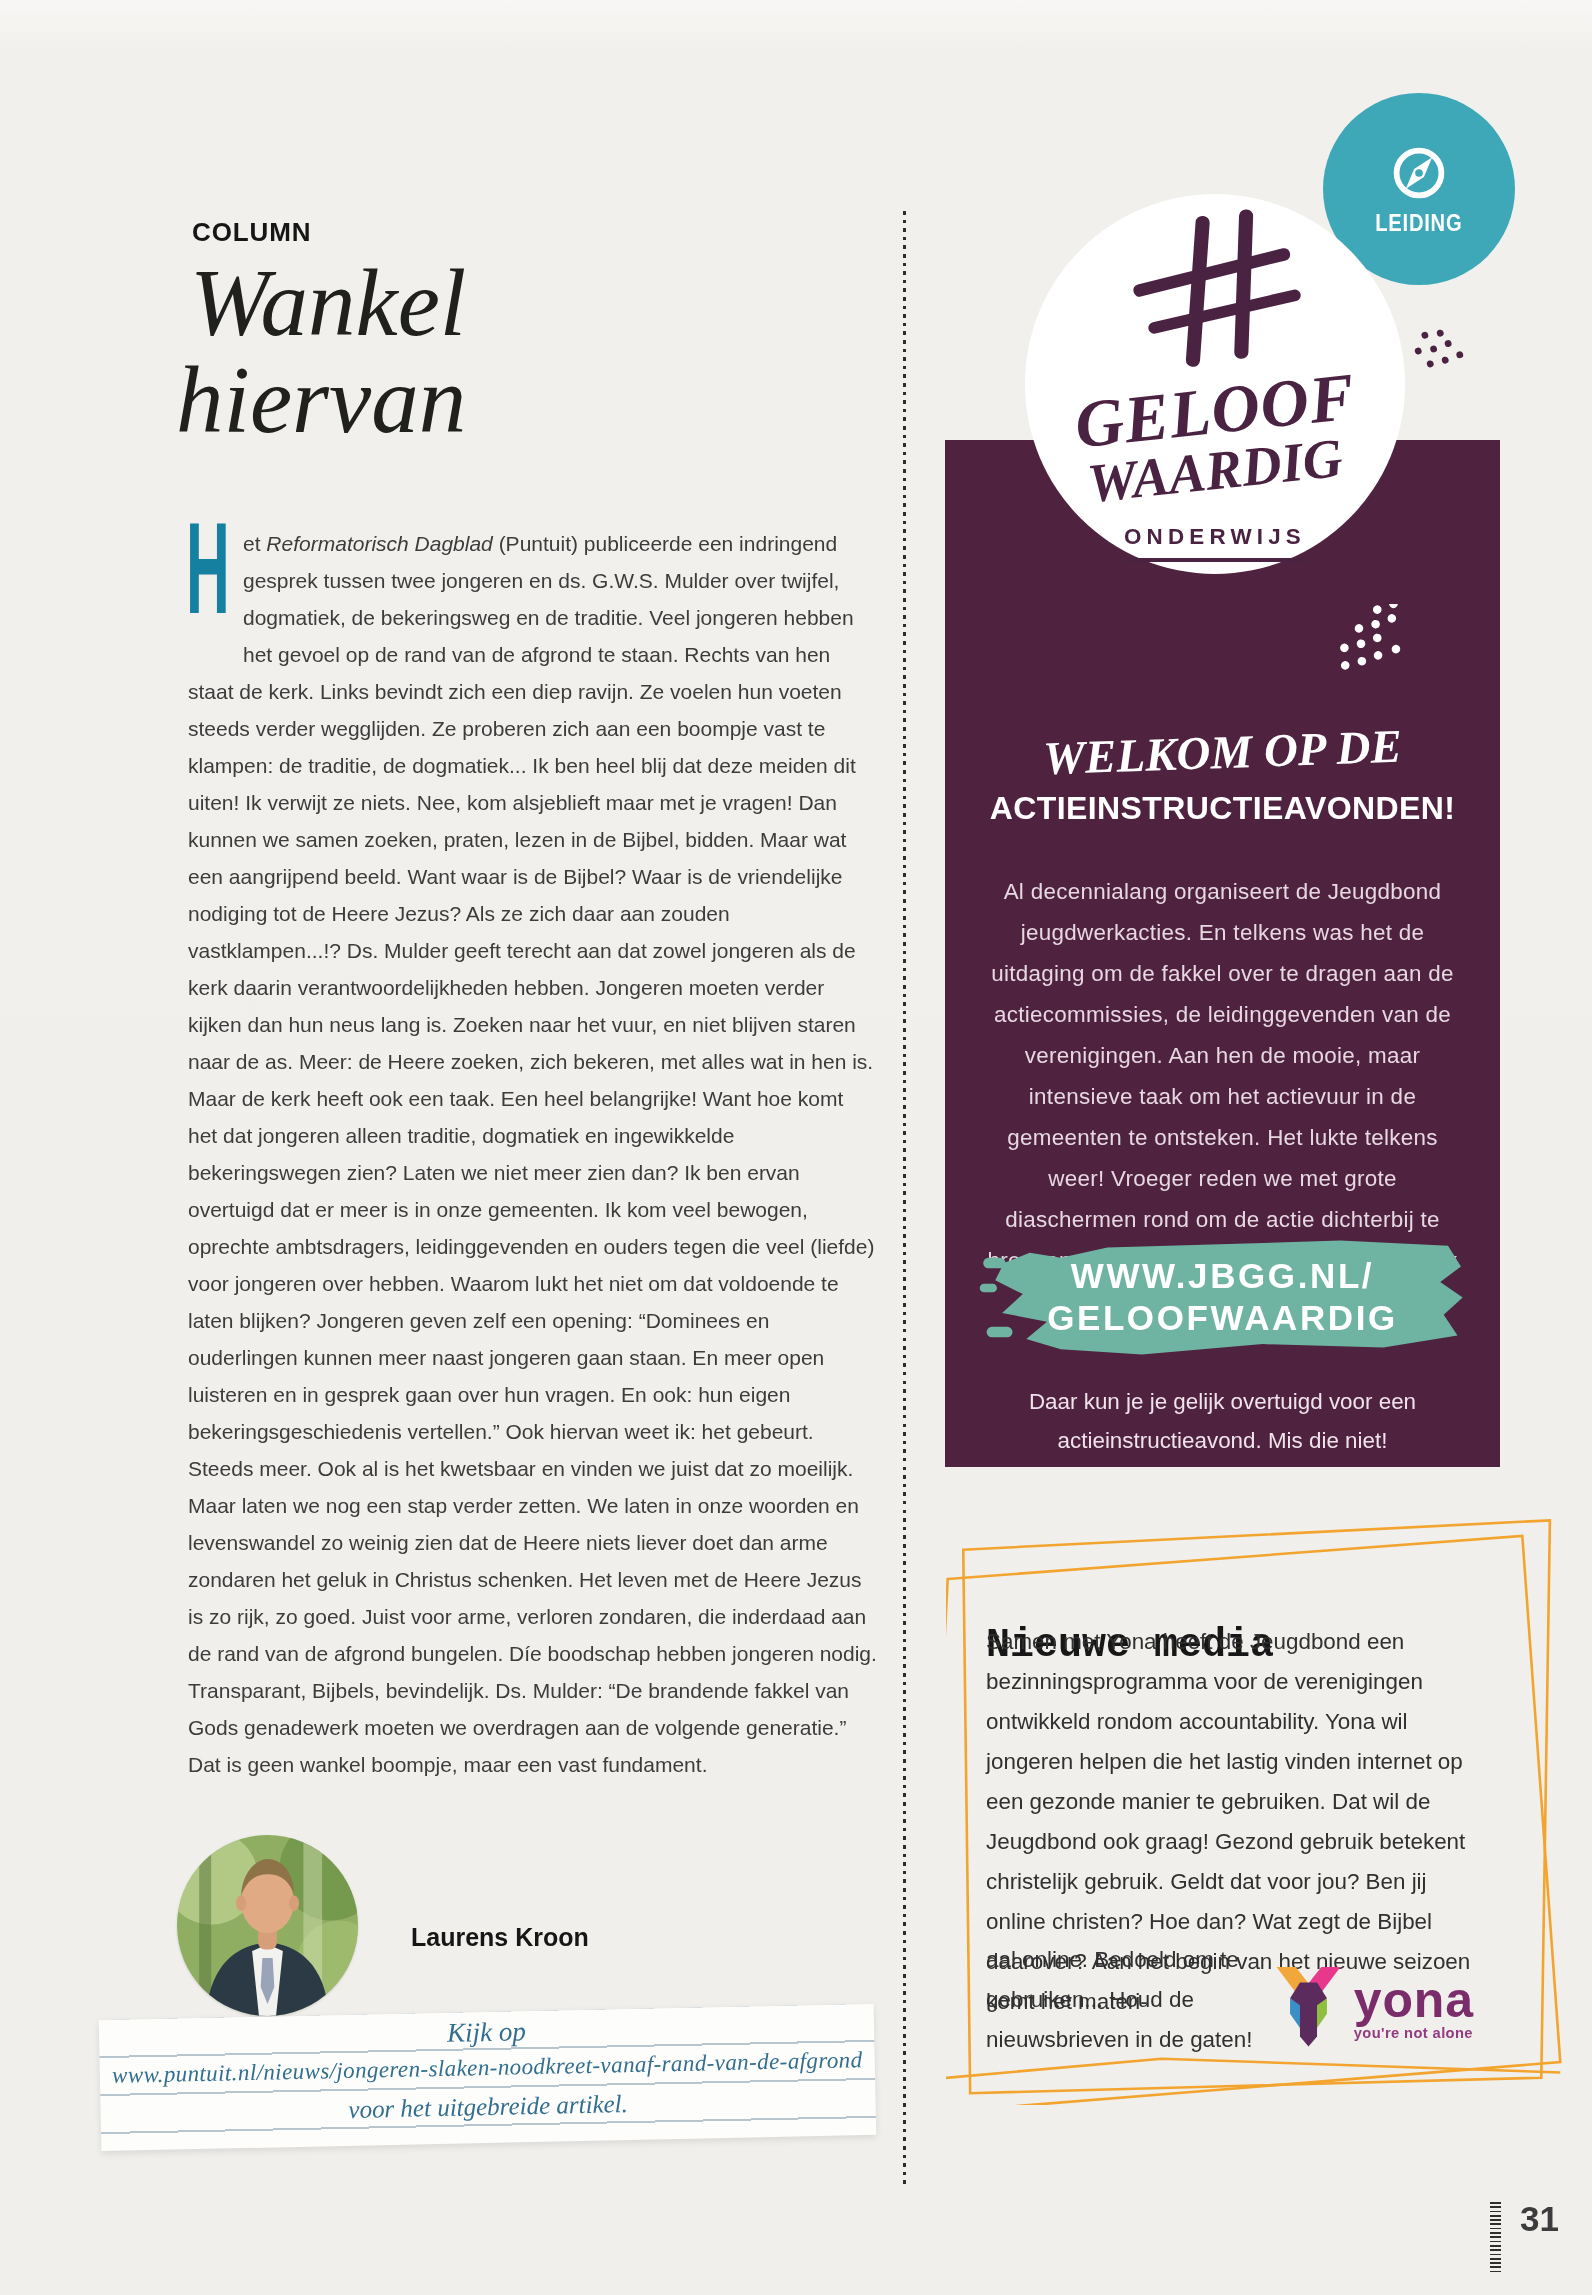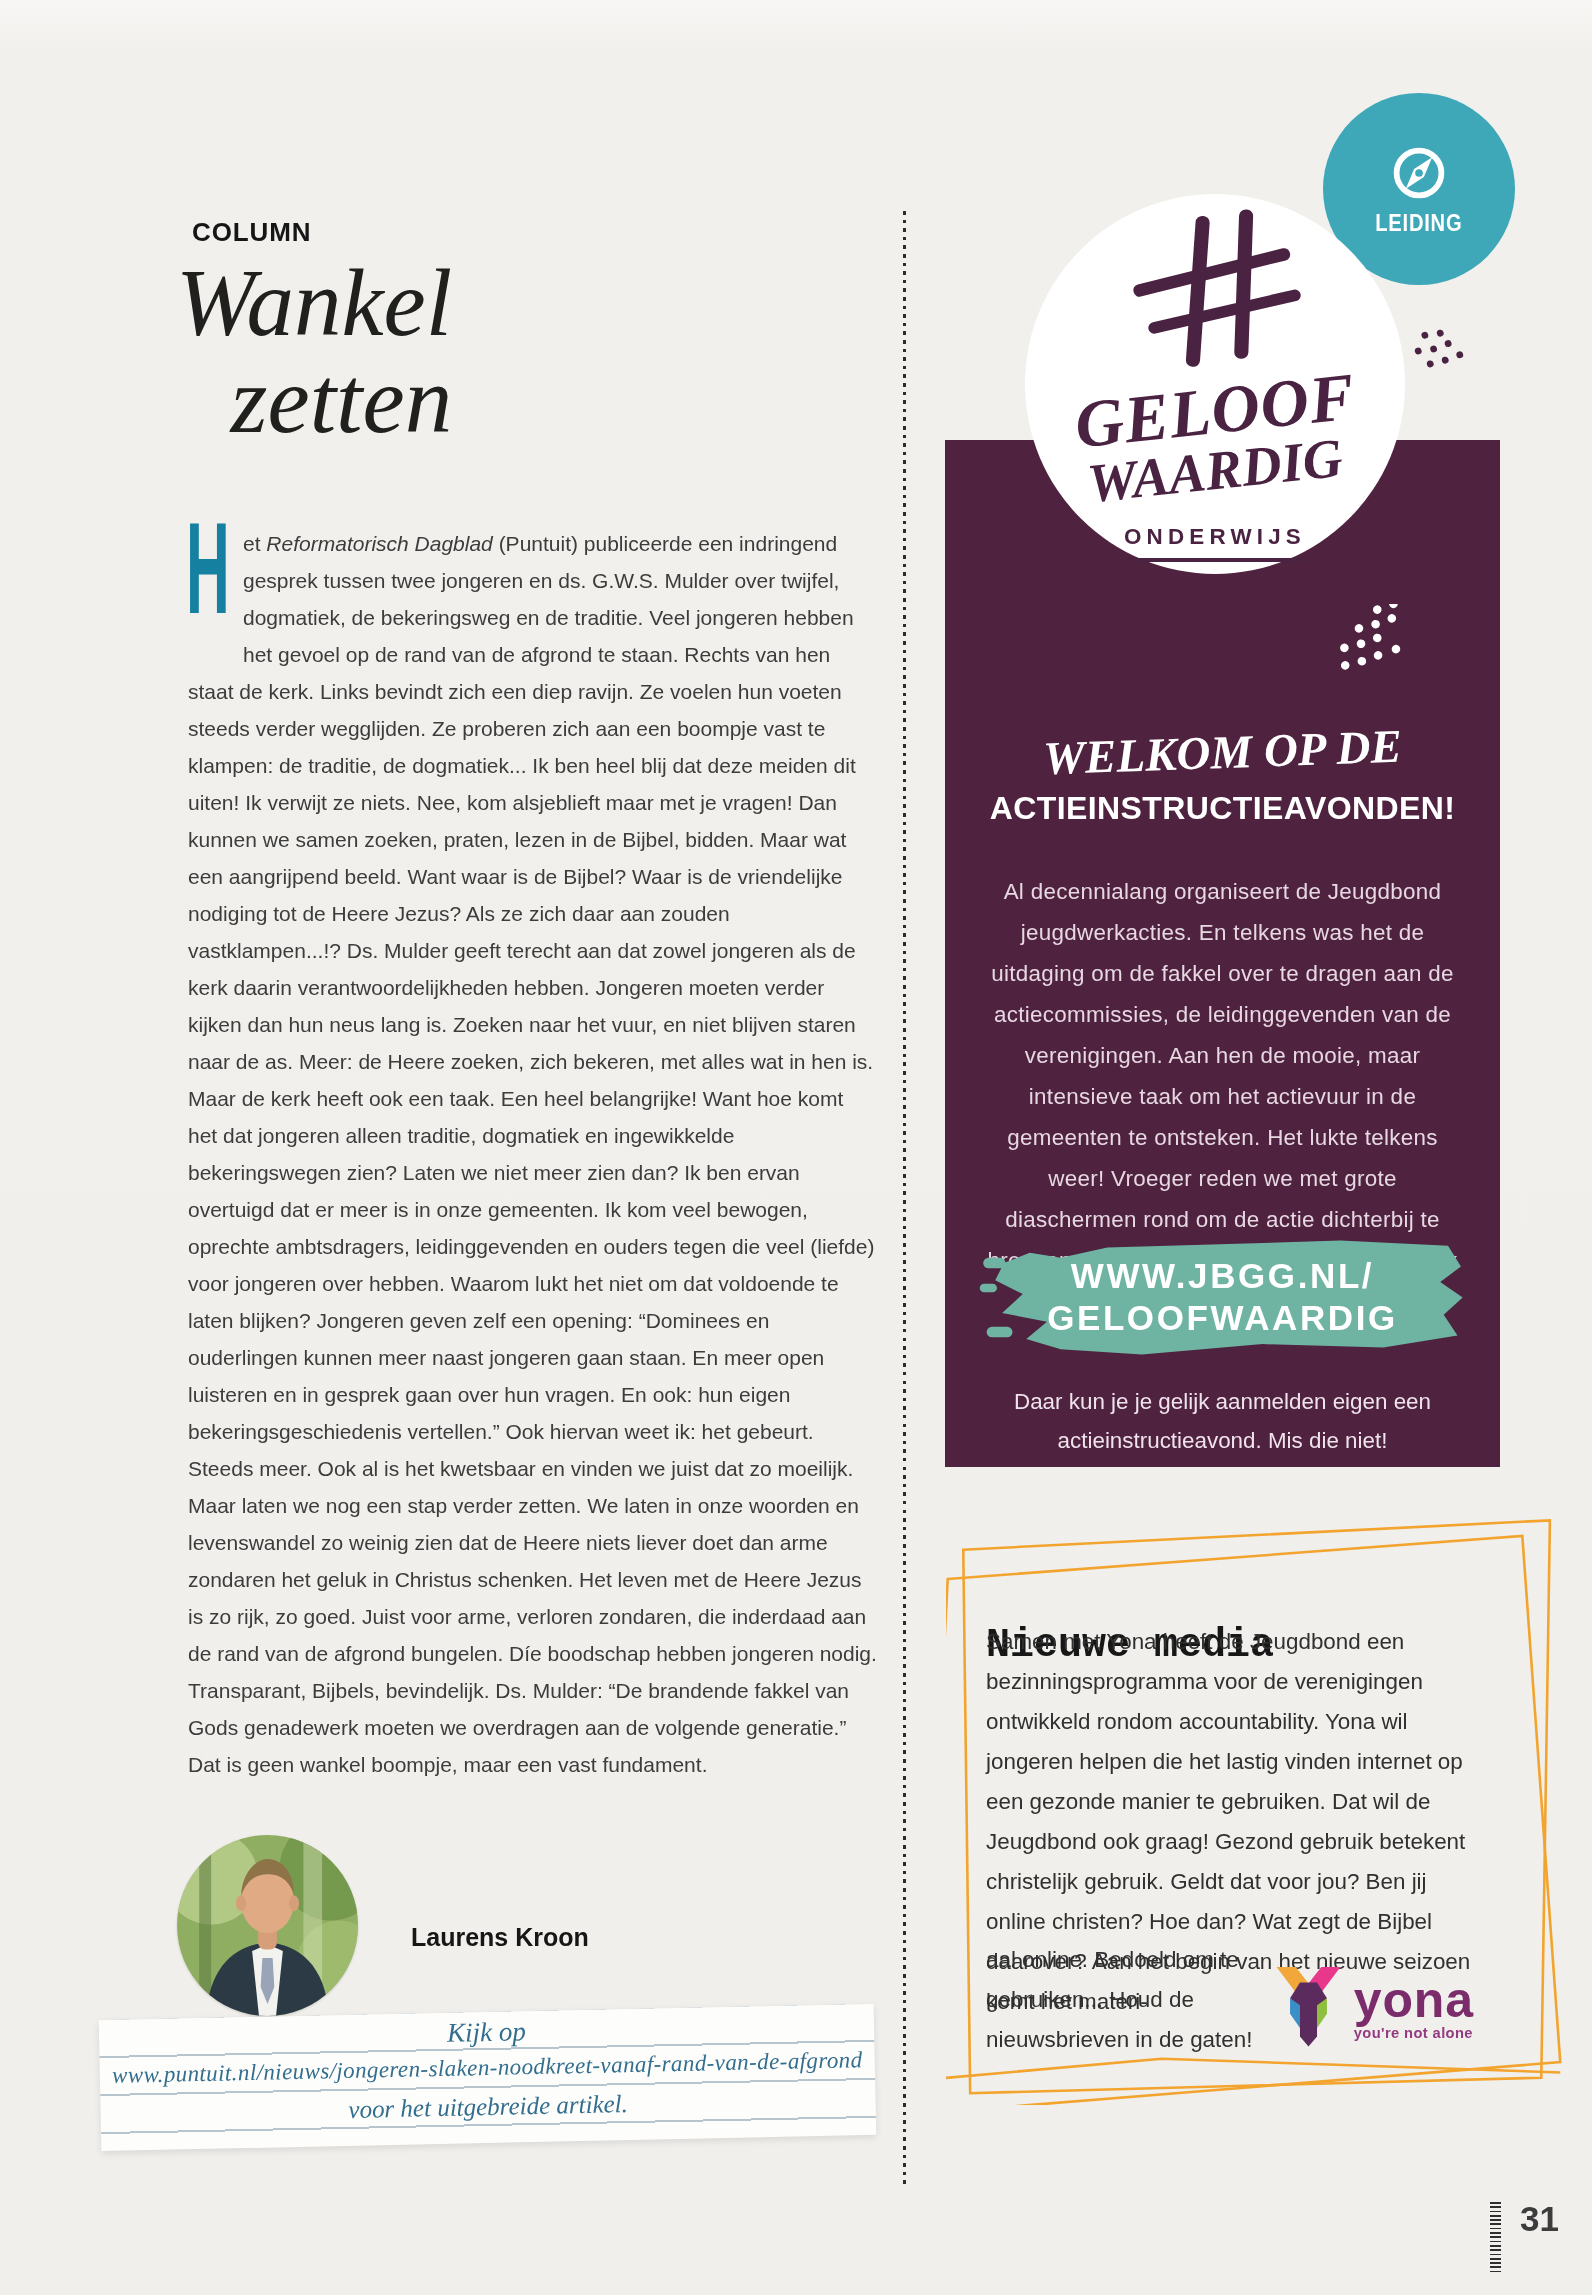--- a/index.html
+++ b/index.html
@@ -100,21 +100,21 @@
   .pageno { position:absolute; left:1520px; top:2199px; font-size:35px; font-weight:700; color:#3c3c3c; }
 </style>
 </head>
 <body>
 
 <div class="page">
 
   <div class="kicker">COLUMN</div>
   <div class="title">
     <div>Wankel</div>
-    <div>zetten</div>
+    <div>hiervan</div>
   </div>
 
   <div class="dropcap">H</div>
   <div class="article">
     <span class="dropcap-spacer"></span><span>et </span><span class="ital">Reformatorisch Dagblad</span><span> (Puntuit) publiceerde een indringend gesprek tussen twee jongeren en ds. G.W.S. Mulder over twijfel, dogmatiek, de bekeringsweg en de traditie. Veel jongeren hebben het gevoel op de rand van de afgrond te staan. Rechts van hen staat de kerk. Links bevindt zich een diep ravijn. Ze voelen hun voeten steeds verder wegglijden. Ze proberen zich aan een boompje vast te klampen: de traditie, de dogmatiek... Ik ben heel blij dat deze meiden dit uiten! Ik verwijt ze niets. Nee, kom alsjeblieft maar met je vragen! Dan kunnen we samen zoeken, praten, lezen in de Bijbel, bidden. Maar wat een aangrijpend beeld. Want waar is de Bijbel? Waar is de vriendelijke nodiging tot de Heere Jezus? Als ze zich daar aan zouden vastklampen...!? Ds. Mulder geeft terecht aan dat zowel jongeren als de kerk daarin verantwoordelijkheden hebben. Jongeren moeten verder kijken dan hun neus lang is. Zoeken naar het vuur, en niet blijven staren naar de as. Meer: de Heere zoeken, zich bekeren, met alles wat in hen is. Maar de kerk heeft ook een taak. Een heel belangrijke! Want hoe komt het dat jongeren alleen traditie, dogmatiek en ingewikkelde bekeringswegen zien? Laten we niet meer zien dan? Ik ben ervan overtuigd dat er meer is in onze gemeenten. Ik kom veel bewogen, oprechte ambtsdragers, leidinggevenden en ouders tegen die veel (liefde) voor jongeren over hebben. Waarom lukt het niet om dat voldoende te laten blijken? Jongeren geven zelf een opening: “Dominees en ouderlingen kunnen meer naast jongeren gaan staan. En meer open luisteren en in gesprek gaan over hun vragen. En ook: hun eigen bekeringsgeschiedenis vertellen.” Ook hiervan weet ik: het gebeurt. Steeds meer. Ook al is het kwetsbaar en vinden we juist dat zo moeilijk. Maar laten we nog een stap verder zetten. We laten in onze woorden en levenswandel zo weinig zien dat de Heere niets liever doet dan arme zondaren het geluk in Christus schenken. Het leven met de Heere Jezus is zo rijk, zo goed. Juist voor arme, verloren zondaren, die inderdaad aan de rand van de afgrond bungelen. Díe boodschap hebben jongeren nodig. Transparant, Bijbels, bevindelijk. Ds. Mulder: “De brandende fakkel van Gods genadewerk moeten we overdragen aan de volgende generatie.” Dat is geen wankel boompje, maar een vast fundament.</span>
   </div>
 
   <div class="author-photo">
     <svg viewBox="0 0 212 212" width="181" height="181">
       <rect width="212" height="212" fill="#8fae62"></rect>
@@ -163,21 +163,21 @@
         <path fill="#6fb4a2" d="M30,36 L60,24 L96,30 L150,18 L420,10 L545,16 L560,40 L536,58 L562,76 L540,96 L556,120 L470,134 L330,130 L190,142 L96,136 L56,124 L80,104 L28,94 L52,72 L20,56 Z"></path>
         <rect x="6" y="30" width="26" height="12" rx="6" fill="#6fb4a2"></rect>
         <rect x="2" y="60" width="20" height="10" rx="5" fill="#6fb4a2"></rect>
         <rect x="10" y="110" width="30" height="12" rx="6" fill="#6fb4a2"></rect>
       </svg>
       <div class="banner-text">
         <div class="banner-line">WWW.JBGG.NL/</div>
         <div class="banner-line">GELOOFWAARDIG</div>
       </div>
     </div>
-    <div class="promo-footer">Daar kun je je gelijk aanmelden eigen een actieinstructieavond. Mis die niet!</div>
+    <div class="promo-footer">Daar kun je je gelijk overtuigd voor een actieinstructieavond. Mis die niet!</div>
   </div>
 
   <div class="logo-circle">
     <svg class="hash-icon" viewBox="0 0 220 200" width="183" height="166">
       <g transform="rotate(-10 110 100)" fill="#4a2342">
         <rect x="12" y="72" width="194" height="15" rx="7" transform="rotate(-4 110 79)"></rect>
         <rect x="22" y="122" width="188" height="14" rx="7" transform="rotate(-3 110 129)"></rect>
         <rect x="80" y="8" width="17" height="182" rx="8" transform="rotate(14 88 99)"></rect>
         <rect x="136" y="10" width="17" height="180" rx="8" transform="rotate(12 144 100)"></rect>
       </g>

